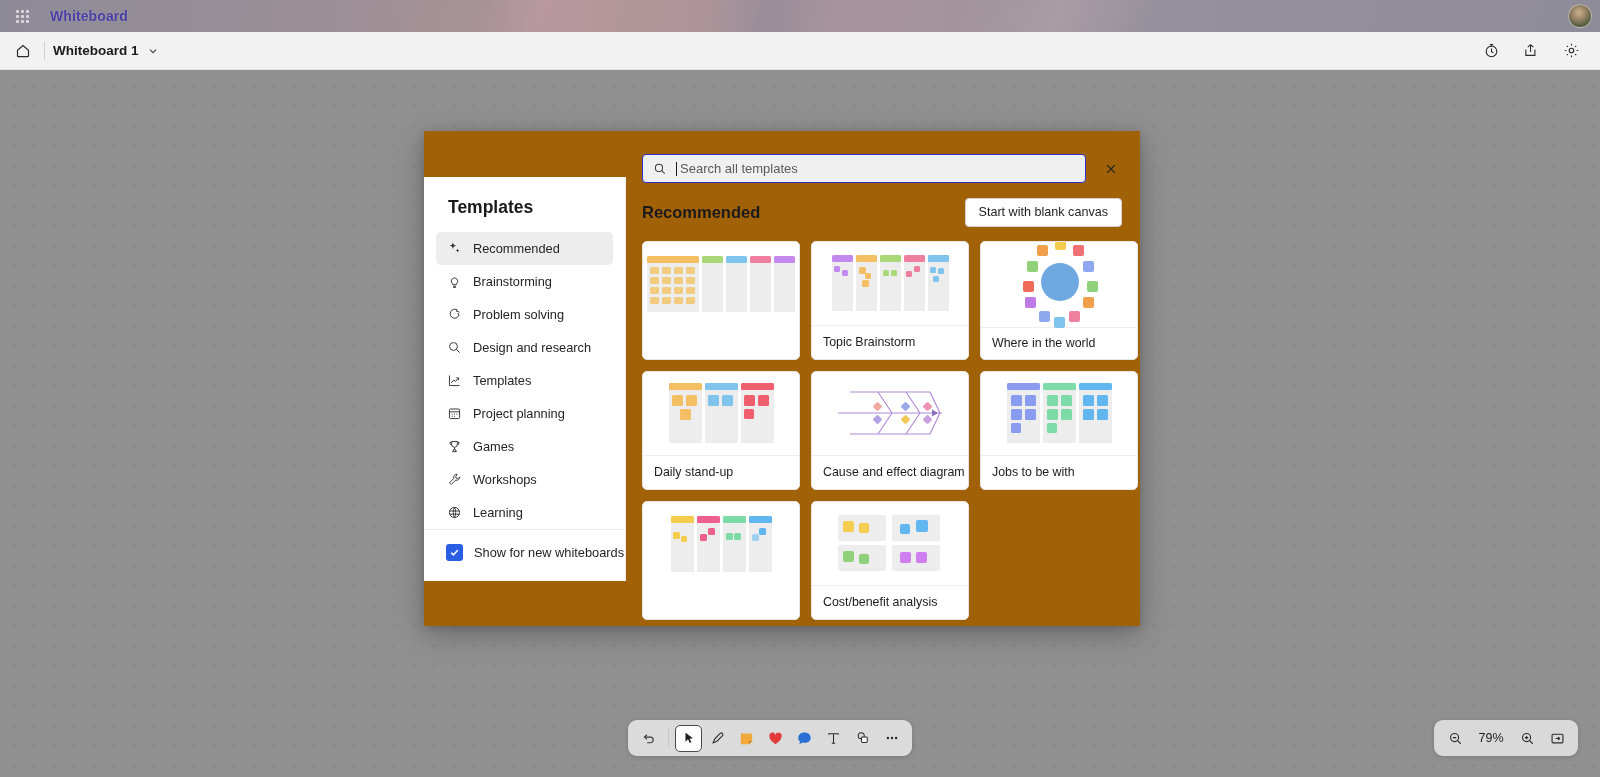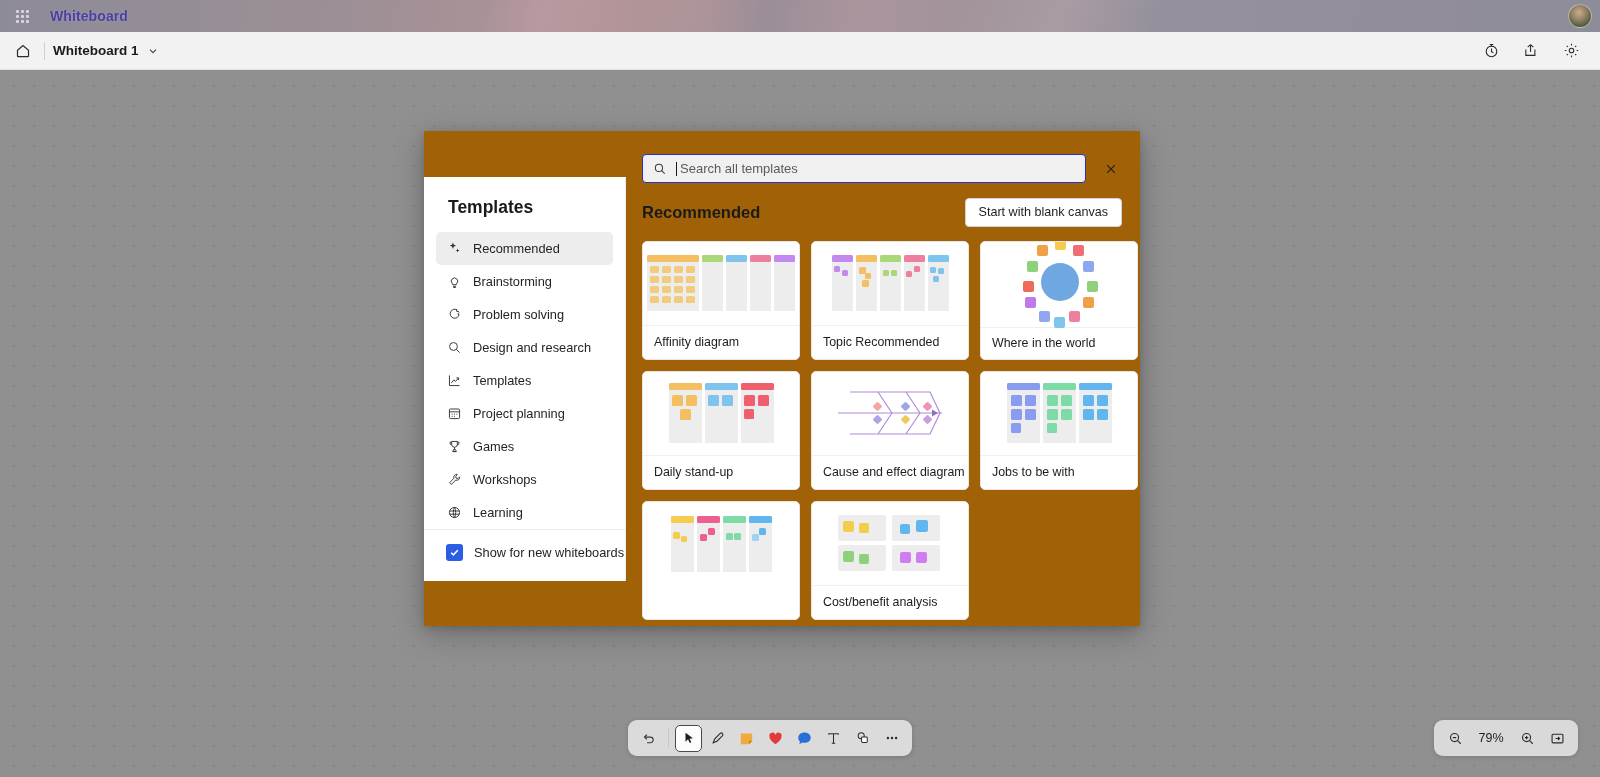--- a/index.html
+++ b/index.html
@@ -440,21 +440,20 @@
                     <div class="colhead" style="background:#7ec4ec"></div>
                   </div>
                   <div class="col" style="width:21px;height:56px">
                     <div class="colhead" style="background:#ef7f9e"></div>
                   </div>
                   <div class="col" style="width:21px;height:56px">
                     <div class="colhead" style="background:#c489ee"></div>
                   </div>
                 </div>
               </div>
-              <div class="cardlabel">Affinity diagram</div>
             </div>
             <div class="card">
               <div class="thumb">
                 <div class="cols">
                   <div class="col" style="width:21px;height:56px">
                     <div class="colhead" style="background:#c489ee"></div>
                     <span class="note" style="left:2px;top:11px;width:6px;height:6px;background:#c489ee"></span>
                     <span class="note" style="left:10px;top:15px;width:6px;height:6px;background:#c489ee"></span>
                   </div>
                   <div class="col" style="width:21px;height:56px">
@@ -474,21 +473,21 @@
                     <span class="note" style="left:10px;top:11px;width:6px;height:6px;background:#ef7f9e"></span>
                   </div>
                   <div class="col" style="width:21px;height:56px">
                     <div class="colhead" style="background:#7ec4ec"></div>
                     <span class="note" style="left:2px;top:12px;width:6px;height:6px;background:#7ec4ec"></span>
                     <span class="note" style="left:10px;top:13px;width:6px;height:6px;background:#7ec4ec"></span>
                     <span class="note" style="left:5px;top:21px;width:6px;height:6px;background:#7ec4ec"></span>
                   </div>
                 </div>
               </div>
-              <div class="cardlabel">Topic Recommended</div>
+              <div class="cardlabel">Topic Brainstorm</div>
             </div>
             <div class="card">
               <div class="thumb">
                 <div style="position:relative;width:100px;height:98px">
                   <div style="position:absolute;left:32px;top:28px;width:38px;height:38px;border-radius:50%;background:#6fa8e0"></div>
                   <span style="position:absolute;left:46px;top:4px;width:11px;height:11px;border-radius:2px;background:#f5cd4e"></span>
                   <span style="position:absolute;left:64px;top:10px;width:11px;height:11px;border-radius:2px;background:#ef6f74"></span>
                   <span style="position:absolute;left:28px;top:10px;width:11px;height:11px;border-radius:2px;background:#f0a04a"></span>
                   <span style="position:absolute;left:74px;top:26px;width:11px;height:11px;border-radius:2px;background:#8fa7ef"></span>
                   <span style="position:absolute;left:18px;top:26px;width:11px;height:11px;border-radius:2px;background:#8fd07a"></span>

